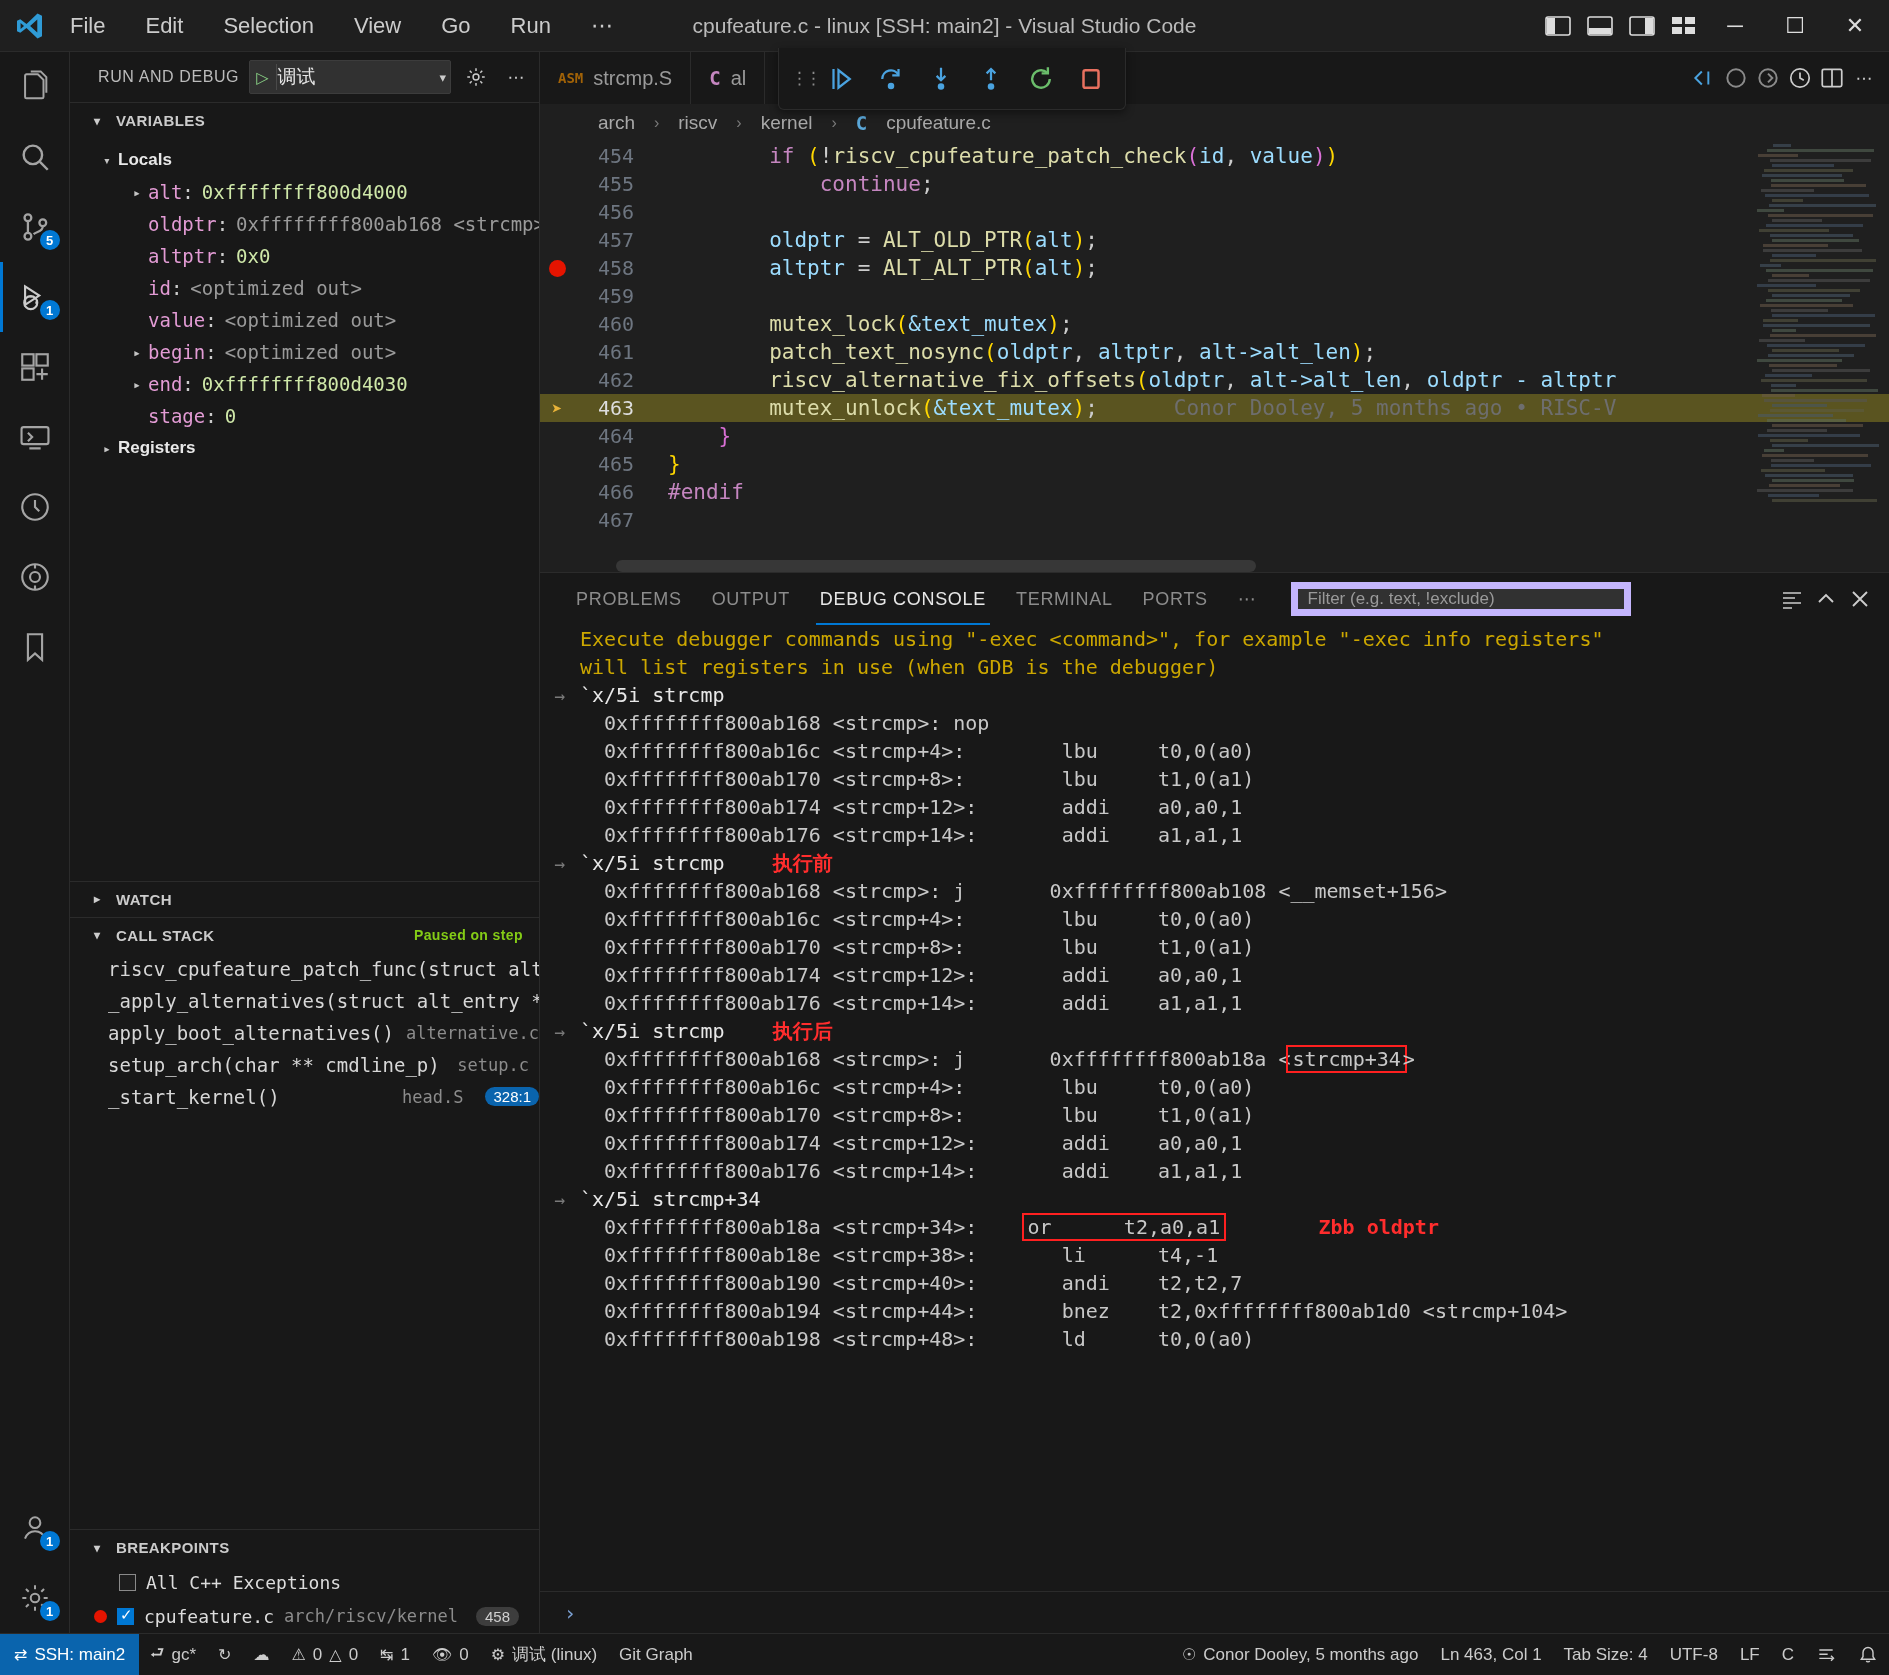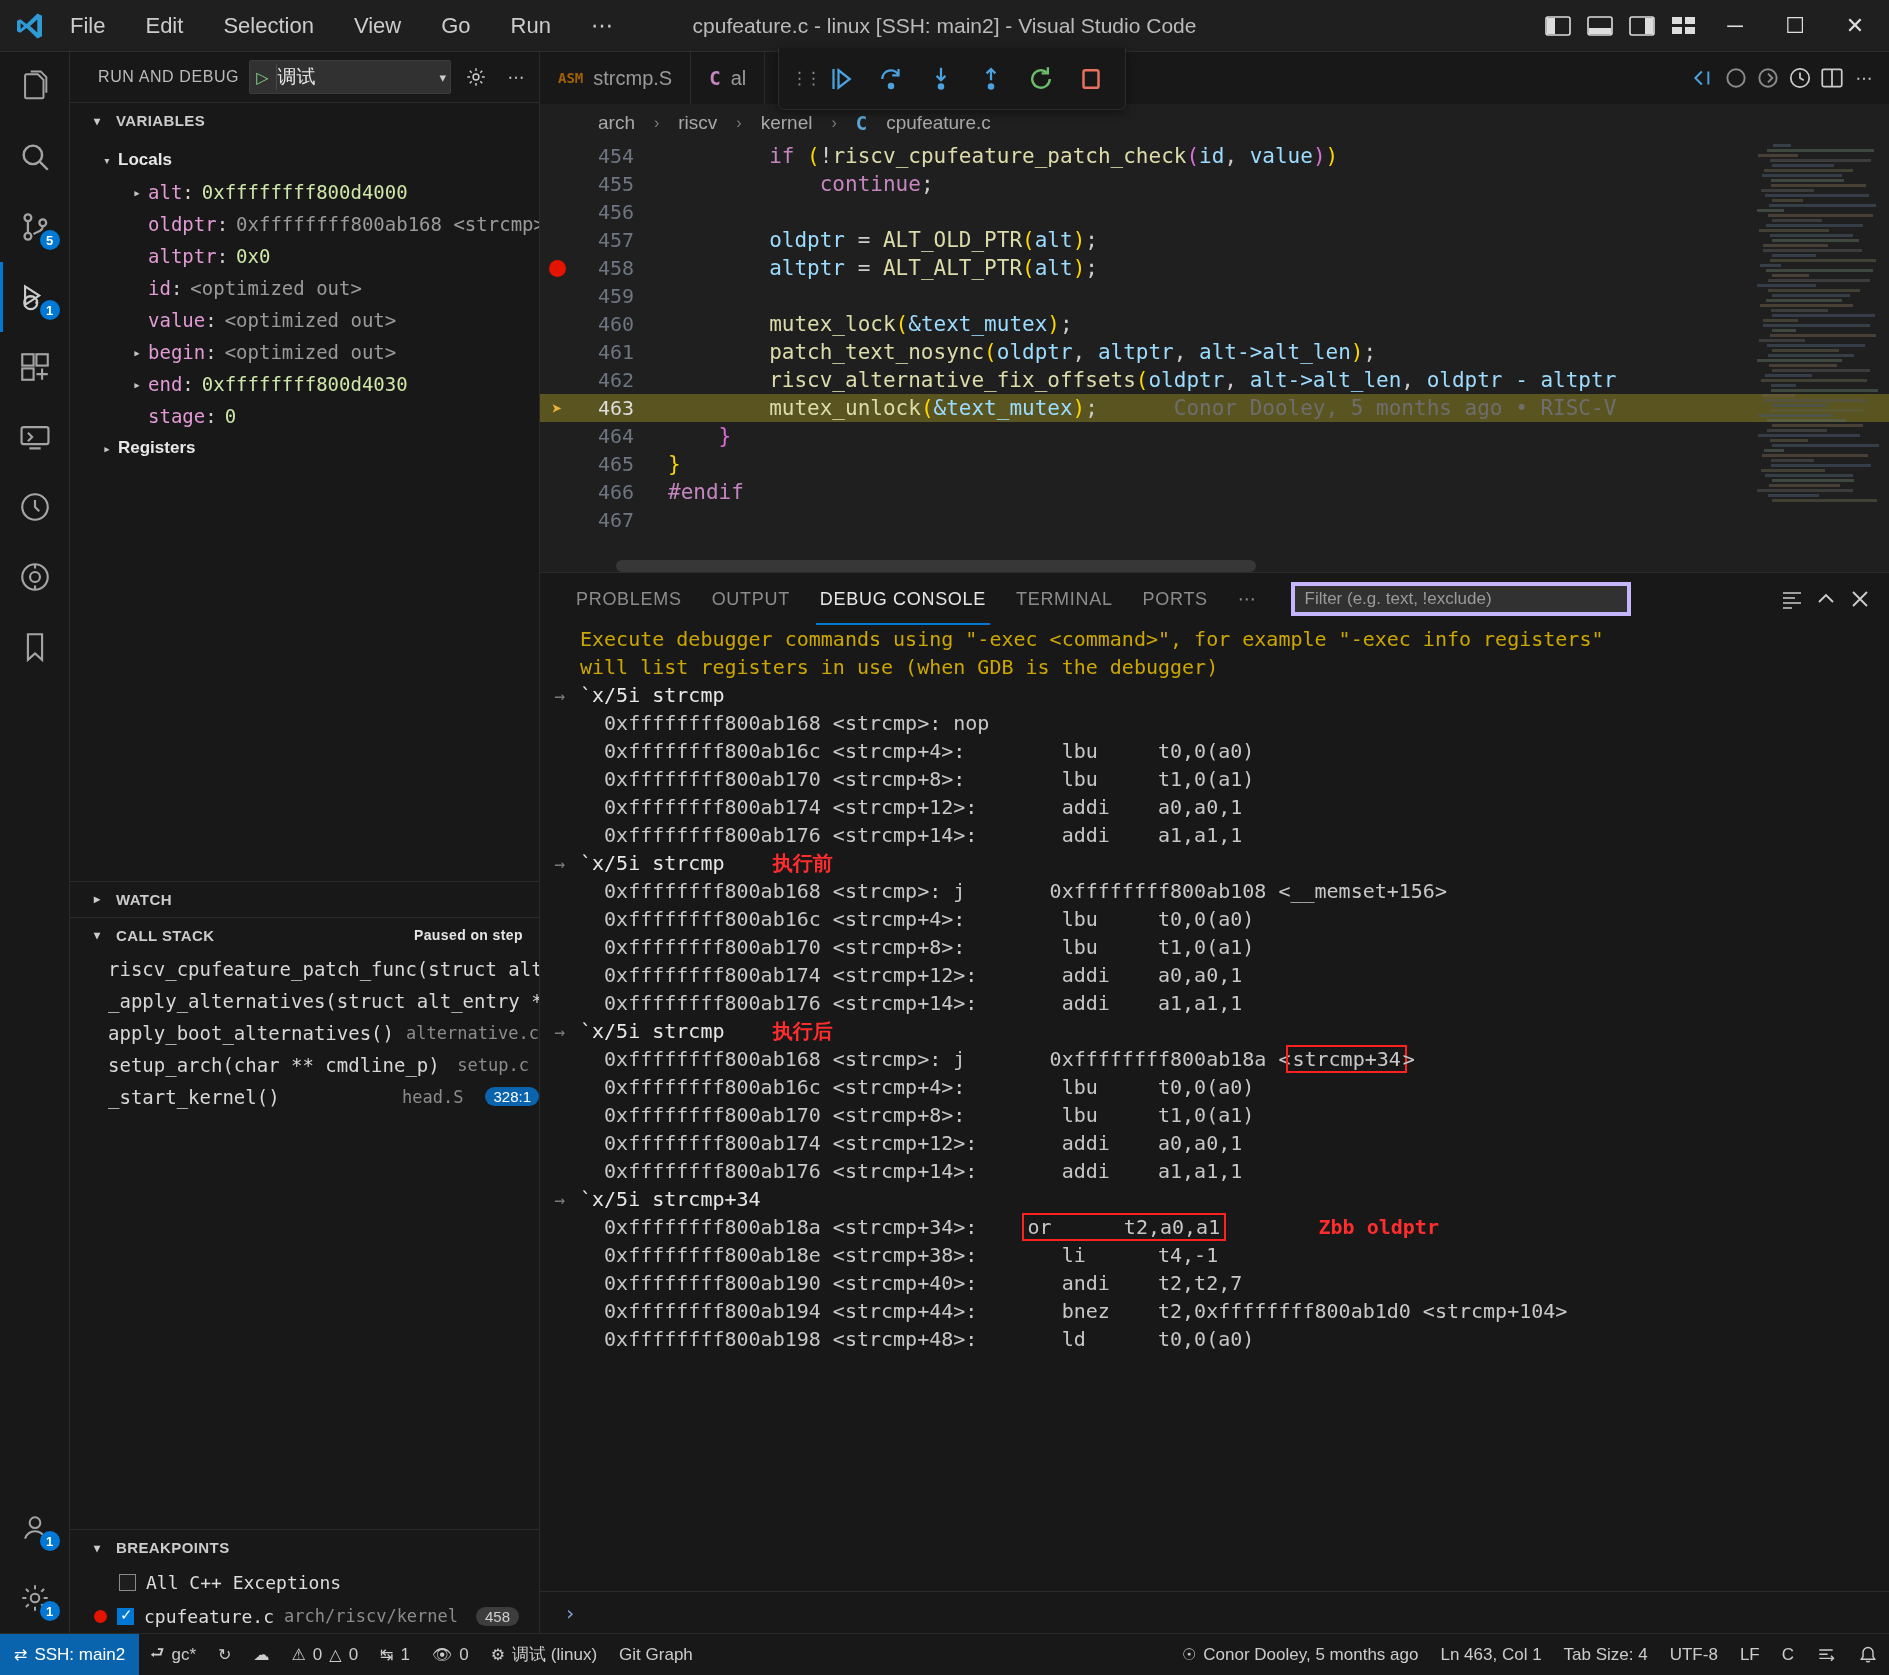--- a/index.html
+++ b/index.html
@@ -57,21 +57,21 @@
   .debug-select .sel-text { flex:1; font-size:19px; color:#e7e7e7; border-left:1px solid #4a4a4a; padding-left:0; }
   .chev { color:#cccccc; font-size:13px; }
   .icon-btn { width:30px; height:30px; display:flex; align-items:center; justify-content:center; color:#cccccc; font-size:17px; }
 
   .section-head {
     height:36px; display:flex; align-items:center; gap:6px; padding-left:24px;
     font-size:15px; font-weight:700; letter-spacing:.4px; color:#cccccc;
     border-top:1px solid #2b2b2b; flex:none; background:#181818;
   }
   .section-head .arrow { font-size:12px; width:16px; color:#cccccc; }
-  .section-head .sub { margin-left:auto; margin-right:16px; font-size:14px; font-weight:700; color:#e5e5e5; }
+  .section-head .sub { margin-left:auto; margin-right:16px; font-size:14px; font-weight:700; color:#84cc16; }
 
   .tree { font-family:"DejaVu Sans Mono", monospace; font-size:19px; padding:6px 0 0 0; overflow:hidden; }
   .trow { height:32px; display:flex; align-items:center; white-space:nowrap; padding-left:26px; }
   .twist { width:22px; color:#c5c5c5; font-size:13px; flex:none; text-align:center; }
   .vname { color:#e29bd4; }
   .vsep  { color:#cccccc; }
   .vval  { color:#cfe8a9; margin-left:8px; }
   .vval.grey { color:#9a9a9a; }
   .indent2 { padding-left:56px; }
   .lbl-bold { font-weight:700; color:#e8e8e8; font-family:"Liberation Sans",sans-serif; font-size:17px;}
@@ -145,21 +145,21 @@
   .editor-scroll-h { position:absolute; left:76px; bottom:0; height:12px; width:640px; background:#4a4a4a; border-radius:6px; opacity:.55;}
 
   
   .panel { flex:1; display:flex; flex-direction:column; background:#181818; border-top:1px solid #2b2b2b; min-height:0; }
   .panel-tabs { height:52px; display:flex; align-items:center; padding-left:22px; gap:2px; flex:none; }
   .ptab { padding:0 14px; height:52px; display:flex; align-items:center; font-size:18px; letter-spacing:.7px;
           color:#8c8c8c; position:relative; white-space:nowrap; }
   .ptab.active { color:#e7e7e7; }
   .ptab.active::after { content:""; position:absolute; left:10px; right:10px; bottom:0; height:2px; background:#0078d4; }
   .panel-filter {
-    margin-left:18px; width:340px; height:34px; background:#313131; border:4px solid #c4b5fd;
+    margin-left:18px; width:340px; height:34px; background:#313131; border:7px solid #c4b5fd;
     display:flex; align-items:center; padding:0 10px; font-size:17px; color:#9a9a9a;
   }
   .panel-actions { margin-left:auto; display:flex; align-items:center; gap:4px; padding-right:14px; }
 
   .console { flex:1; overflow:hidden; position:relative; padding:0 0 0 0; }
   .cline { height:28px; display:flex; align-items:center; font-family:"DejaVu Sans Mono", monospace; font-size:20px; white-space:pre; }
   .carrow { width:40px; text-align:center; color:#7a7a7a; font-size:18px; flex:none; }
   .cindent { width:40px; flex:none; }
   .c-yellow { color:#cca700; }
   .c-cmd { color:#e8e8e8; }

